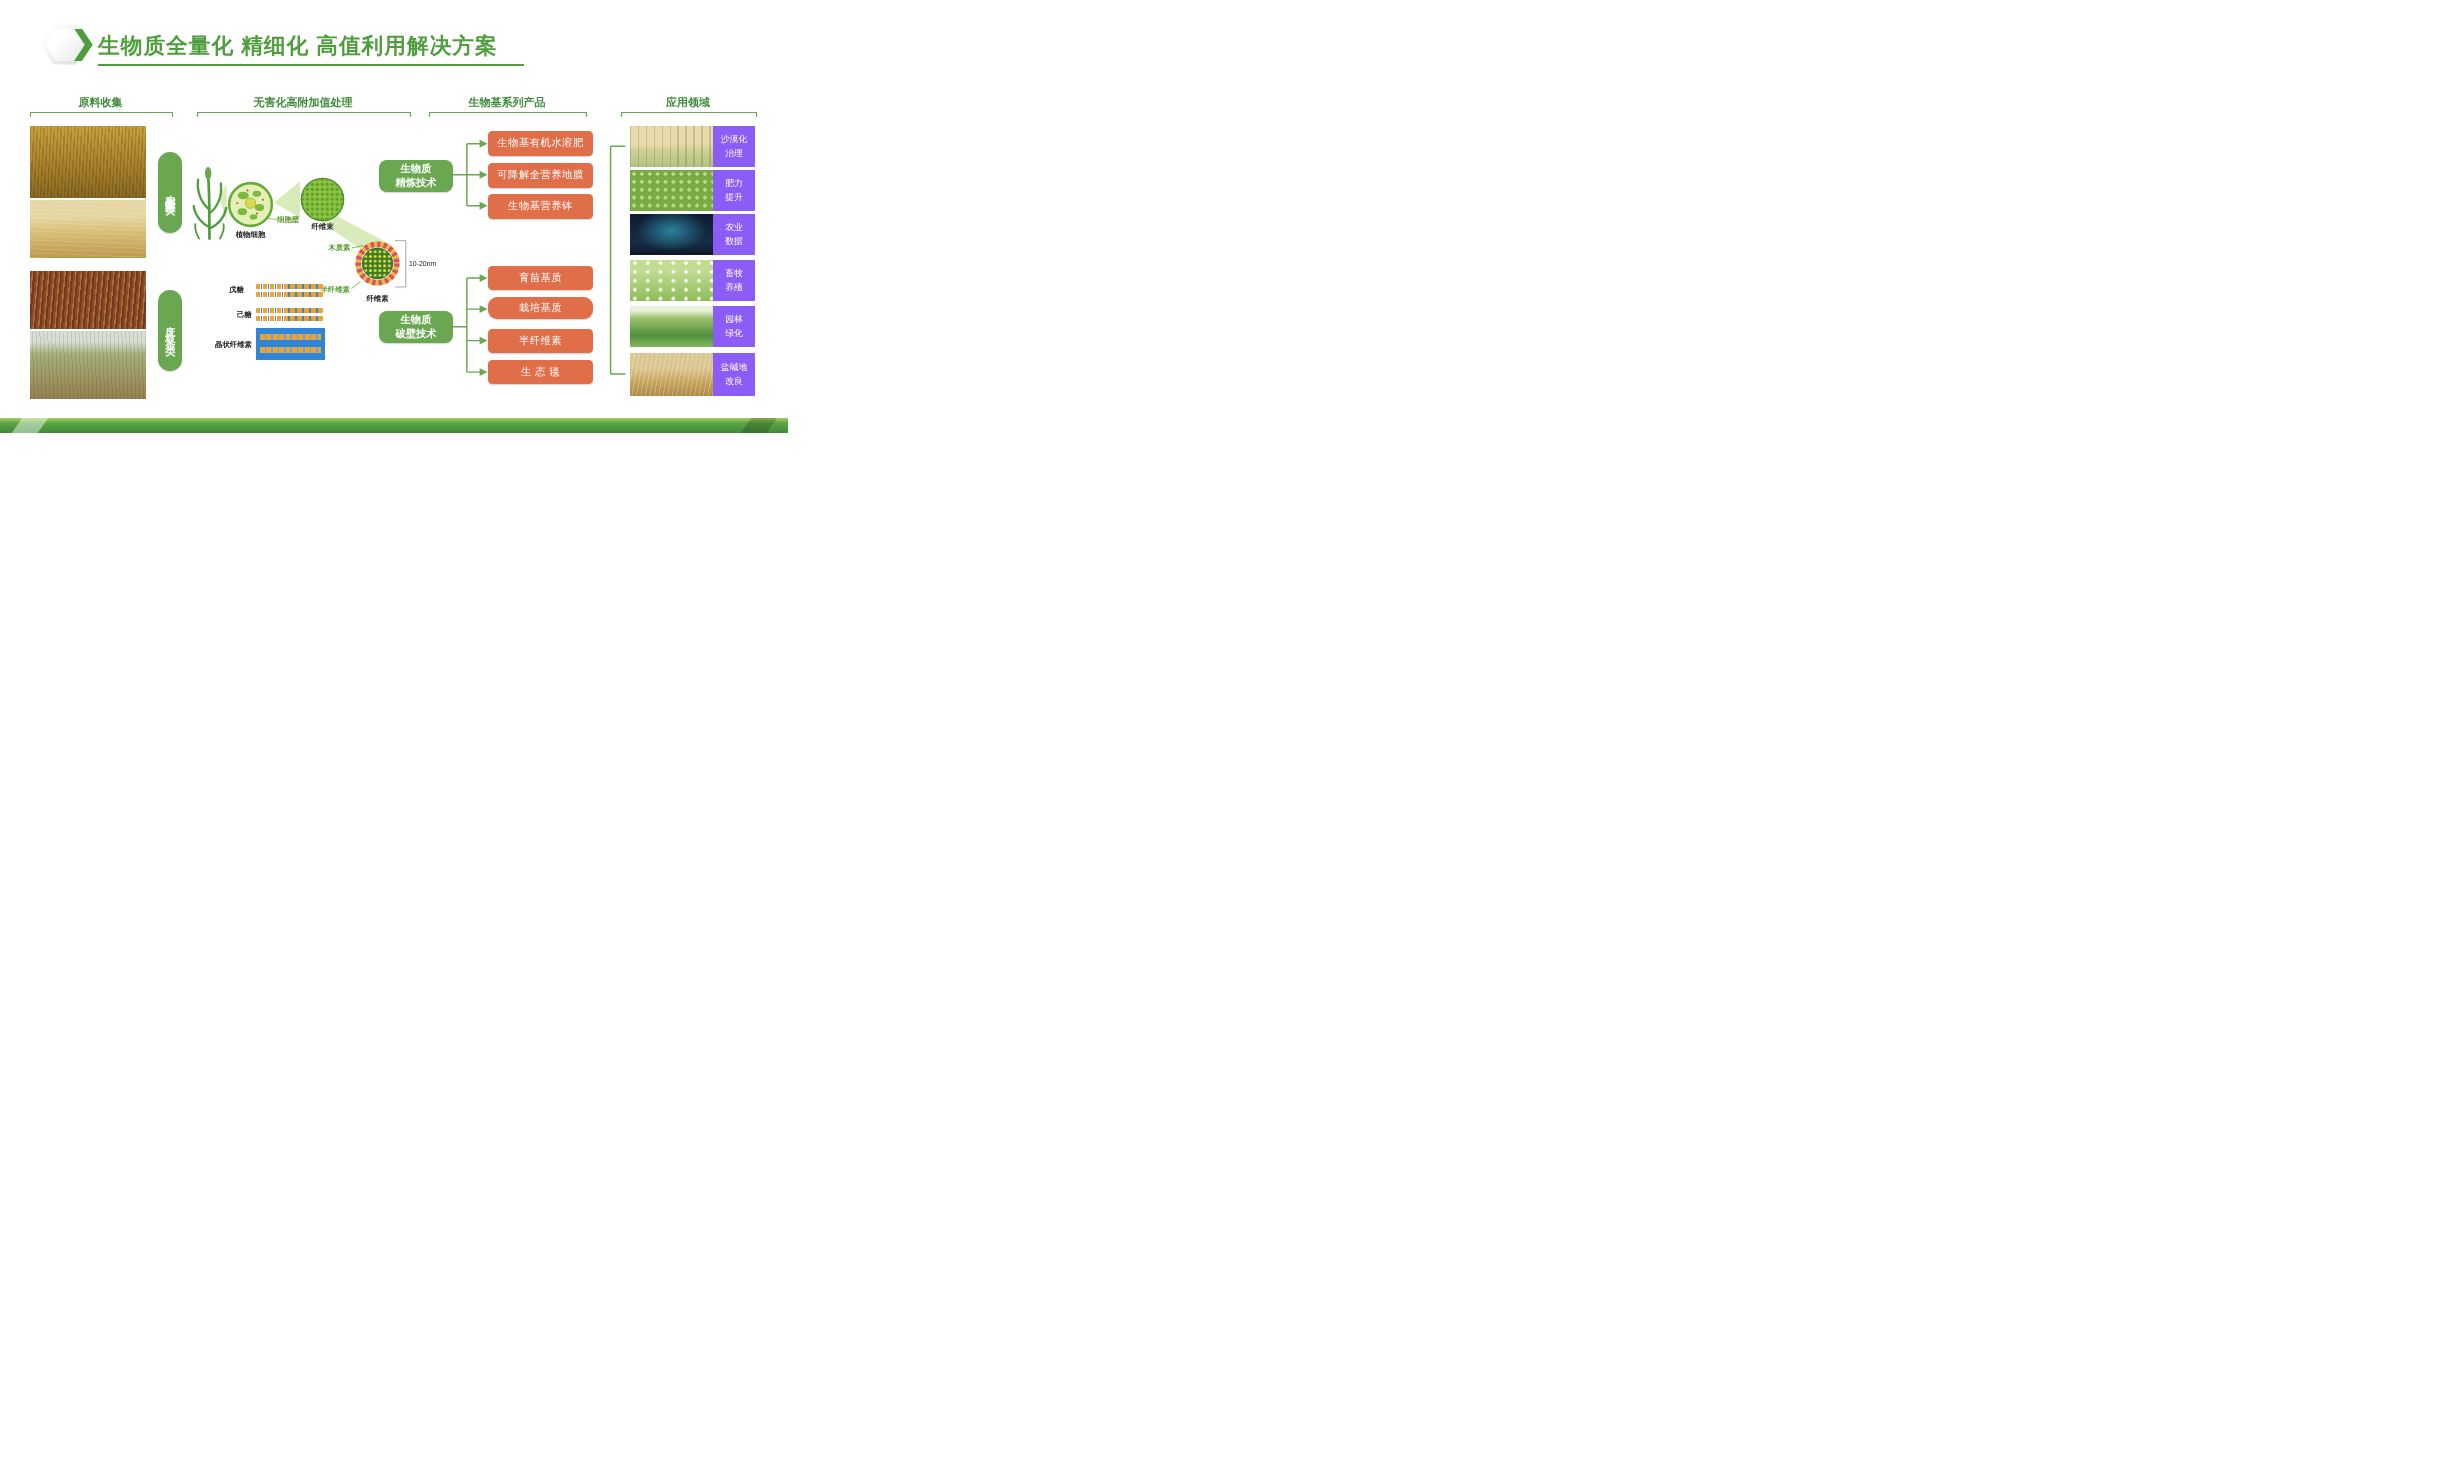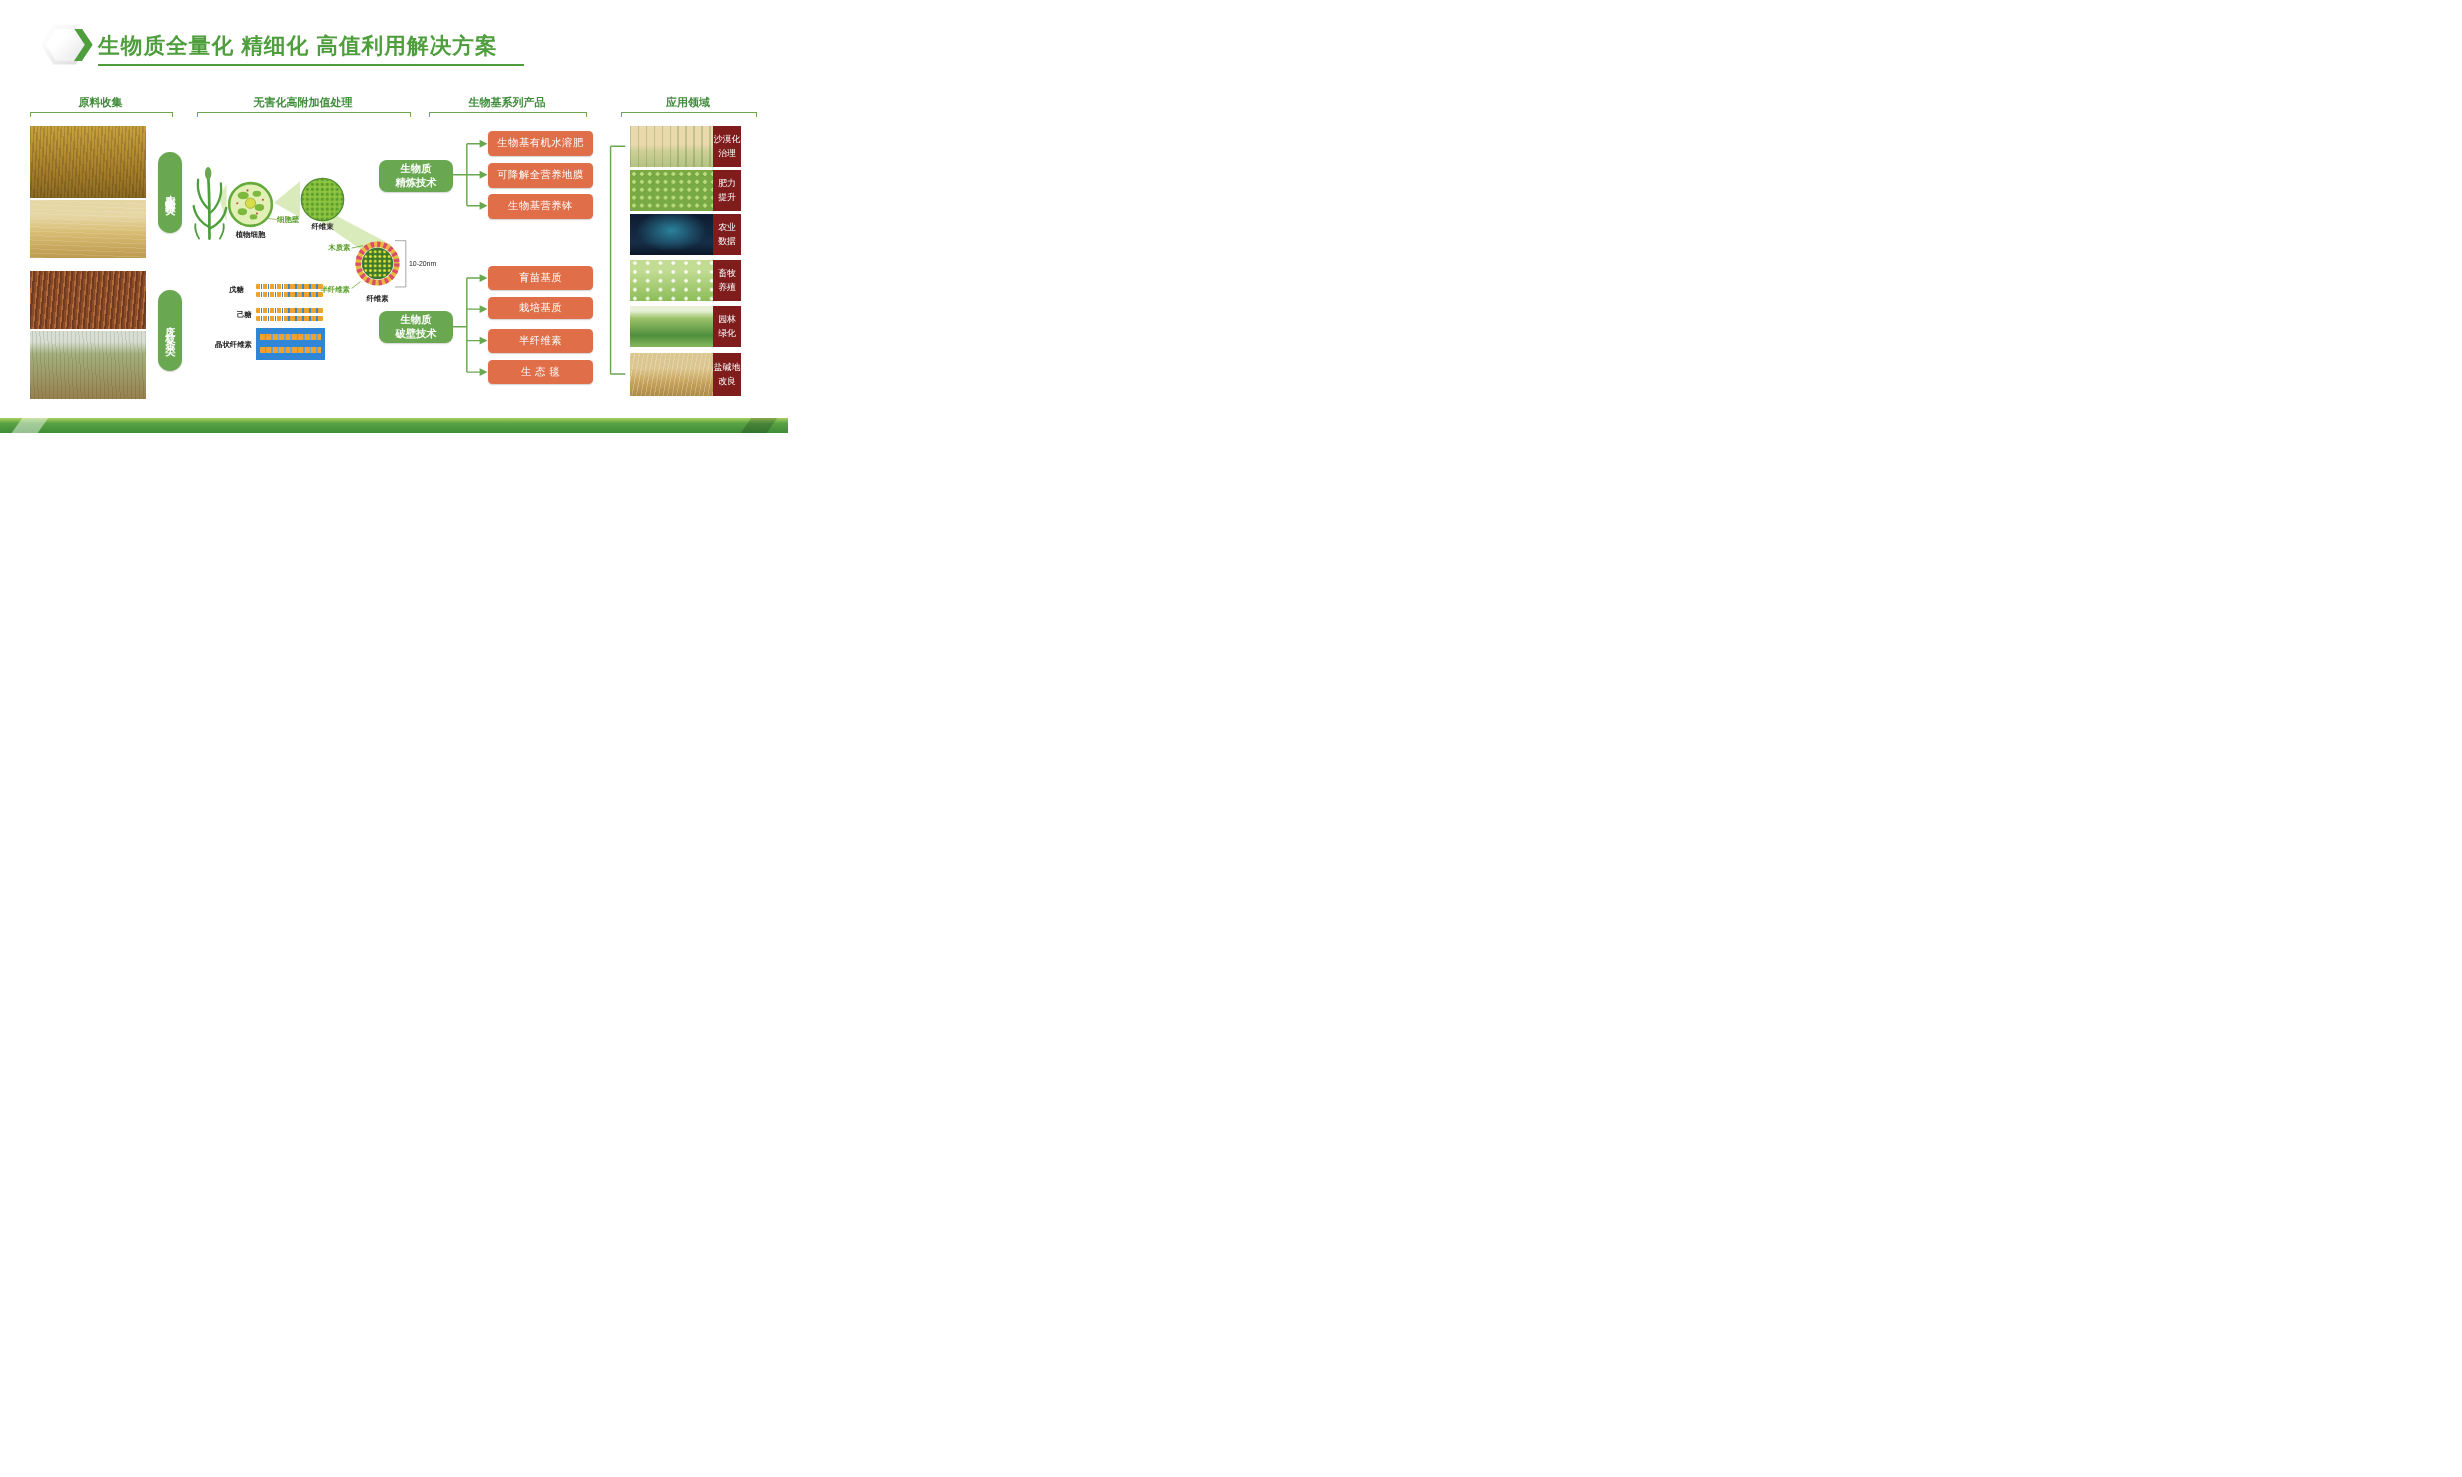--- a/index.html
+++ b/index.html
@@ -59,21 +59,21 @@
   
   .tech-box{position:absolute;left:379px;width:74px;height:31.5px;background:#69a850;border-radius:8px;
     color:#fff;display:flex;align-items:center;justify-content:center;text-align:center;
     font-size:10.3px;font-weight:700;line-height:1.35;white-space:pre-line;box-shadow:0 1px 1.5px rgba(0,0,0,.18);}
   .product-box{position:absolute;left:488px;width:105px;background:#e06e49;border-radius:4.4px;color:#fff;
     display:flex;align-items:center;justify-content:center;font-size:10.3px;letter-spacing:0.5px;
     box-shadow:0 1px 1.5px rgba(0,0,0,.18);}
 
   
   .app-photo{position:absolute;left:630px;width:83px;}
-  .app-label{position:absolute;left:713px;width:28px;background:#7f1d1d;color:#fff;display:flex;
+  .app-label{position:absolute;left:713px;width:42px;background:#8b5cf6;color:#fff;display:flex;
     align-items:center;justify-content:center;text-align:center;font-size:8.9px;line-height:1.55;
     white-space:pre-line;}
   #ap1{background:repeating-linear-gradient(90deg,rgba(70,120,50,.25) 0 1.5px,transparent 1.5px 7.9px),
        linear-gradient(180deg,#ead9ab 0 45%,#cfd096 60%,#b3c282);}
   #ap2{background:radial-gradient(circle,#b9da7e 30%,#79a945 32%);background-size:7.9px 7.9px;}
   #ap3{background:radial-gradient(ellipse at 50% 40%,rgba(60,190,220,.6),rgba(20,40,70,0) 60%),
        linear-gradient(180deg,#0e1c30,#152e47 70%,#0c1626);}
   #ap4{background:radial-gradient(circle at 4.9px 3px,rgba(255,255,255,.9) 1.5px,transparent 2px),
        linear-gradient(180deg,#c2dc93 0 25%,#8cbd58 100%);background-size:12.8px 8.9px,100% 100%;}
   #ap5{background:linear-gradient(180deg,#e8f0d8 0 12%,#9cc26a 30%,#4f8f3d 72%,#86b85c 100%);}
@@ -229,21 +229,21 @@
 
   <div class="tech-box" style="top:160px;">生物质
 精炼技术</div>
   <div class="tech-box" style="top:311px;">生物质
 破壁技术</div>
 
   <div class="product-box" style="top:131px;height:24.6px;">生物基有机水溶肥</div>
   <div class="product-box" style="top:163px;height:24.6px;">可降解全营养地膜</div>
   <div class="product-box" style="top:194px;height:24.6px;">生物基营养钵</div>
   <div class="product-box" style="top:266px;height:23.6px;">育苗基质</div>
-  <div class="product-box" style="top:297px;height:22px;">栽培基质</div>
+  <div class="product-box" style="top:297px;height:22px;border-radius:9px;">栽培基质</div>
   <div class="product-box" style="top:329px;height:23.6px;">半纤维素</div>
   <div class="product-box" style="top:360px;height:23.6px;">生 态 毯</div>
 
   <div class="app-photo" id="ap1" style="top:126px;height:41px;"></div>
   <div class="app-label" style="top:126px;height:41px;">沙漠化
 治理</div>
   <div class="app-photo" id="ap2" style="top:170px;height:41px;"></div>
   <div class="app-label" style="top:170px;height:41px;">肥力
 提升</div>
   <div class="app-photo" id="ap3" style="top:214px;height:41px;"></div>

